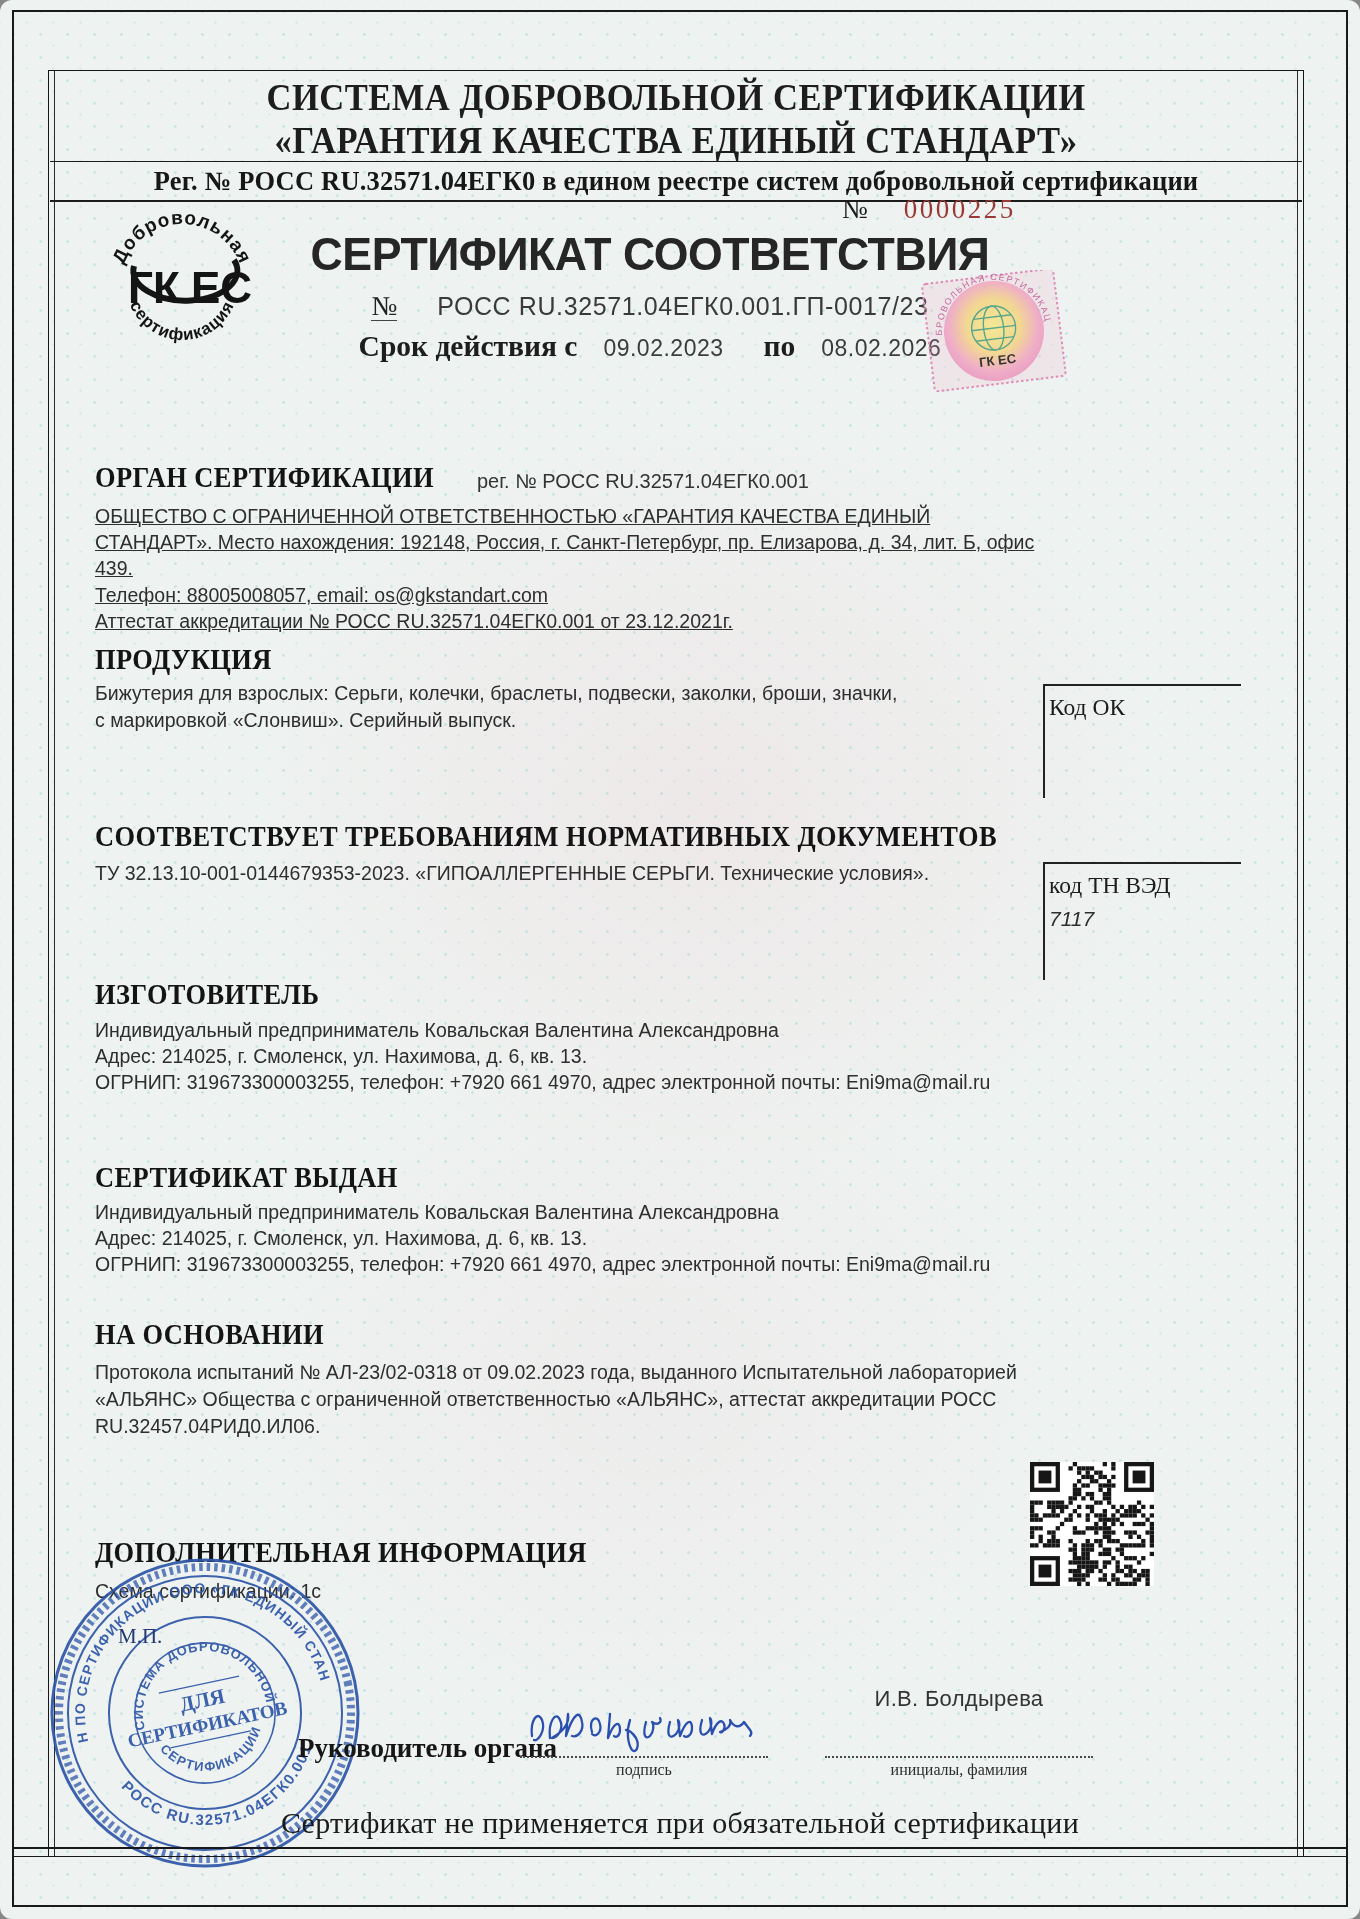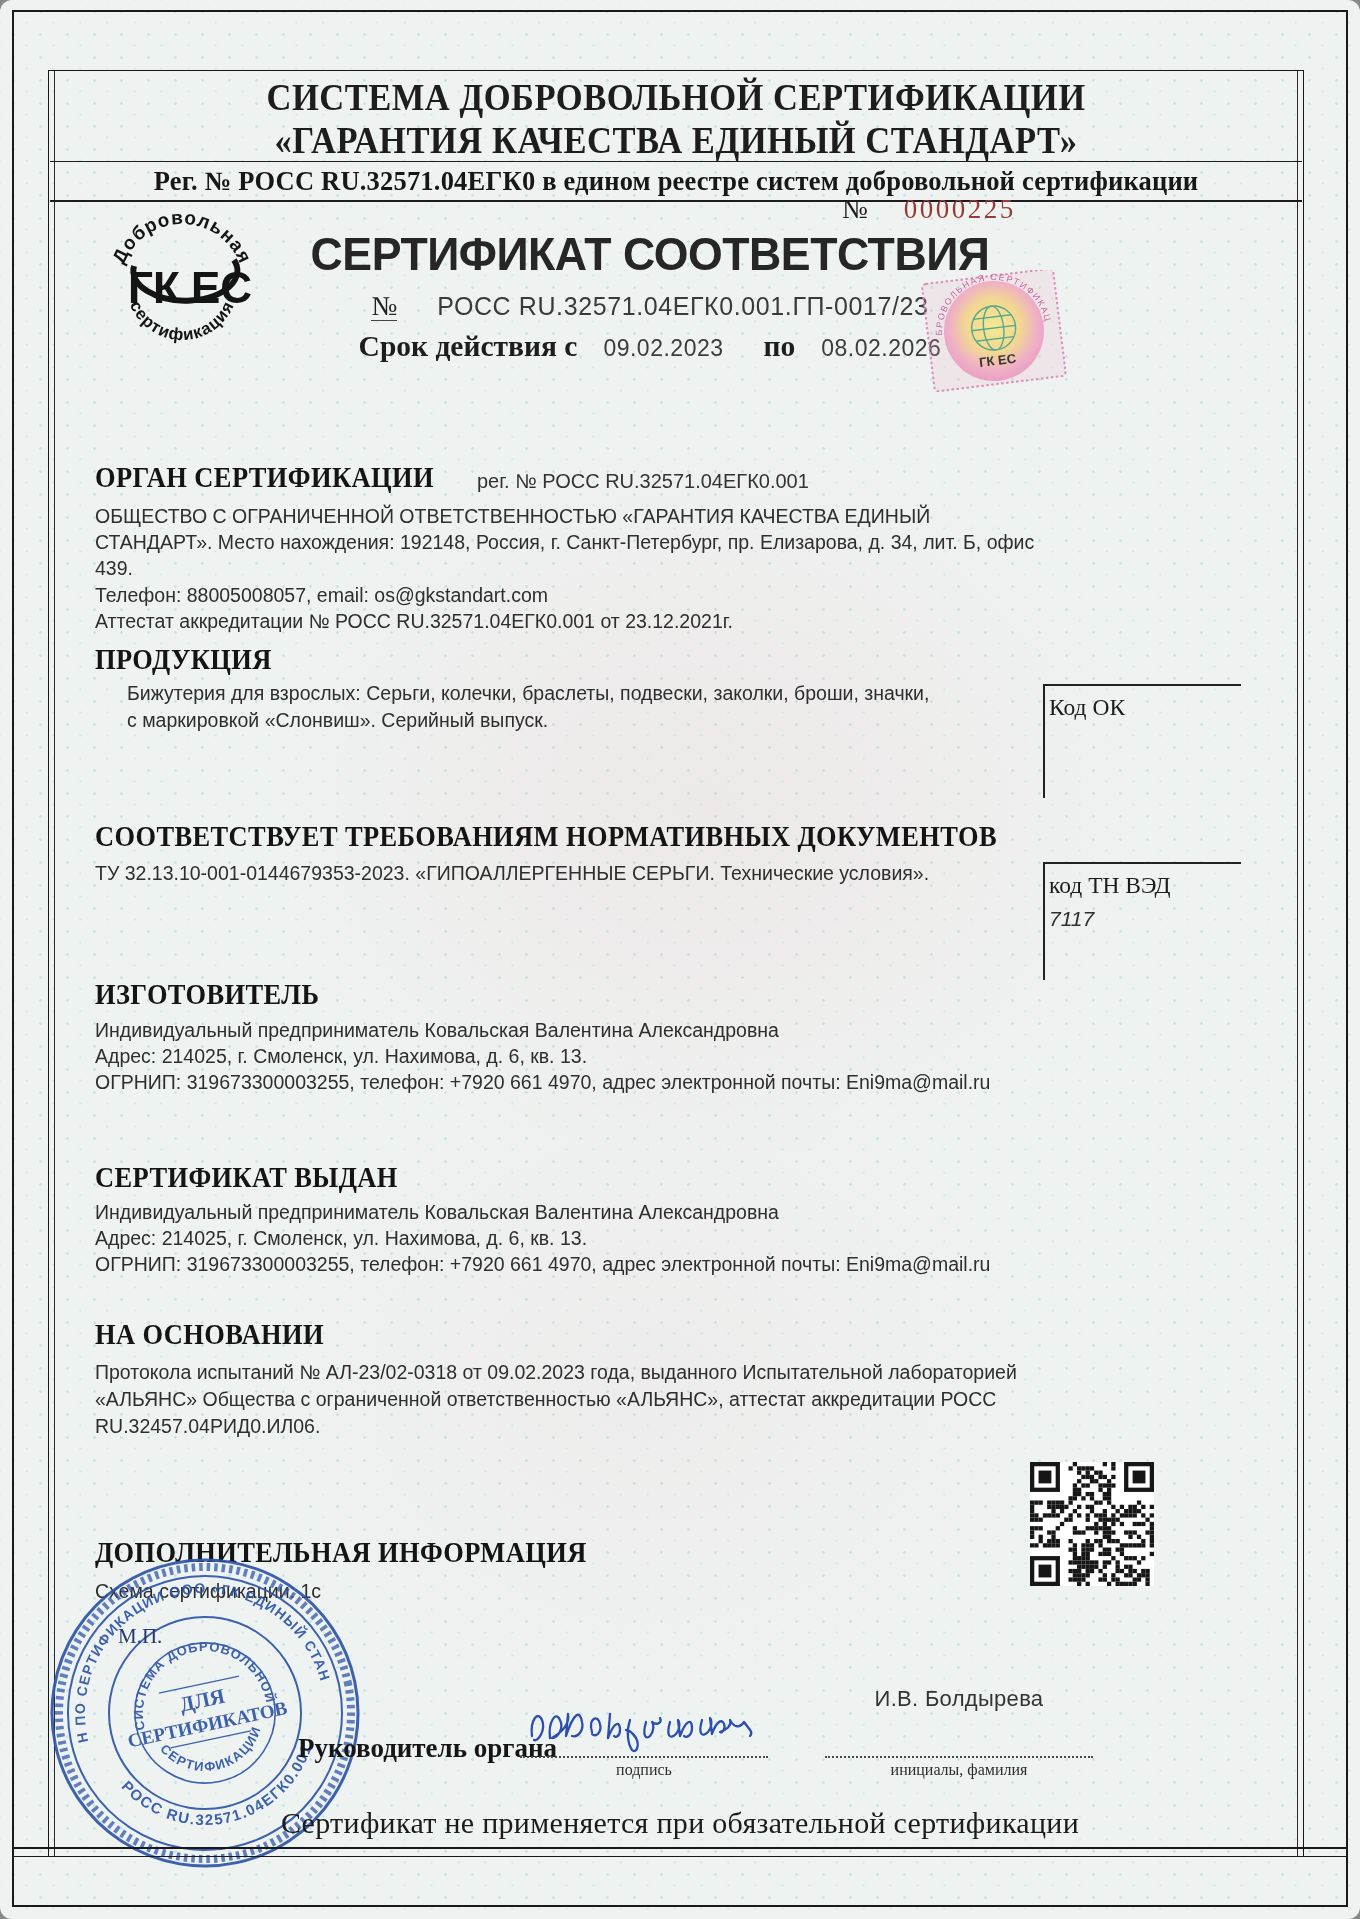--- a/index.html
+++ b/index.html
@@ -119,28 +119,28 @@
         <line x1="52" y1="58" x2="96" y2="58"></line>
         <line x1="55" y1="47" x2="93" y2="47"></line>
         <line x1="55" y1="69" x2="93" y2="69"></line>
       </g>
       <text x="74" y="95" text-anchor="middle" font-family="Liberation Sans, sans-serif" font-size="13" font-weight="900" fill="#343434">ГК ЕС</text>
     </g>
   </svg>
 
   <div class="abs sec-h" style="left:95px;top:462px;">ОРГАН СЕРТИФИКАЦИИ</div>
   <div class="abs reg-small" style="left:477px;top:470px;">рег. № РОСС RU.32571.04ЕГК0.001</div>
-  <div class="abs body-txt" style="left:95px;top:503px;width:940px;">
+  <div class="abs body-txt" style="left:95px;top:503px;width:940px;text-decoration:underline;">
     <div>ОБЩЕСТВО С ОГРАНИЧЕННОЙ ОТВЕТСТВЕННОСТЬЮ «ГАРАНТИЯ КАЧЕСТВА ЕДИНЫЙ СТАНДАРТ». Место нахождения: 192148, Россия, г. Санкт-Петербург, пр. Елизарова, д. 34, лит. Б, офис 439.</div>
     <div>Телефон: 88005008057, email: os@gkstandart.com</div>
     <div>Аттестат аккредитации № РОСС RU.32571.04ЕГК0.001 от 23.12.2021г.</div>
   </div>
 
   <div class="abs sec-h" style="left:95px;top:644px;">ПРОДУКЦИЯ</div>
-  <div class="abs body-txt" style="left:95px;top:680px;width:815px;line-height:27px;margin-left:32px;">Бижутерия для взрослых: Серьги, колечки, браслеты, подвески, заколки, броши, значки, с маркировкой «Слонвиш». Серийный выпуск.</div>
+  <div class="abs body-txt" style="left:95px;top:680px;width:815px;line-height:27px;">Бижутерия для взрослых: Серьги, колечки, браслеты, подвески, заколки, броши, значки, с маркировкой «Слонвиш». Серийный выпуск.</div>
   <div class="abs code-box" style="left:1043px;top:684px;width:188px;height:96px;">
     <div class="cb-lab">Код ОК</div>
   </div>
 
   <div class="abs sec-h" style="left:95px;top:821px;">СООТВЕТСТВУЕТ ТРЕБОВАНИЯМ НОРМАТИВНЫХ ДОКУМЕНТОВ</div>
   <div class="abs body-txt" style="left:95px;top:860px;width:920px;">ТУ 32.13.10-001-0144679353-2023. «ГИПОАЛЛЕРГЕННЫЕ СЕРЬГИ. Технические условия».</div>
   <div class="abs code-box" style="left:1043px;top:862px;width:188px;height:100px;">
     <div class="cb-lab">код ТН ВЭД</div>
     <div class="cb-val">7117</div>
   </div>

